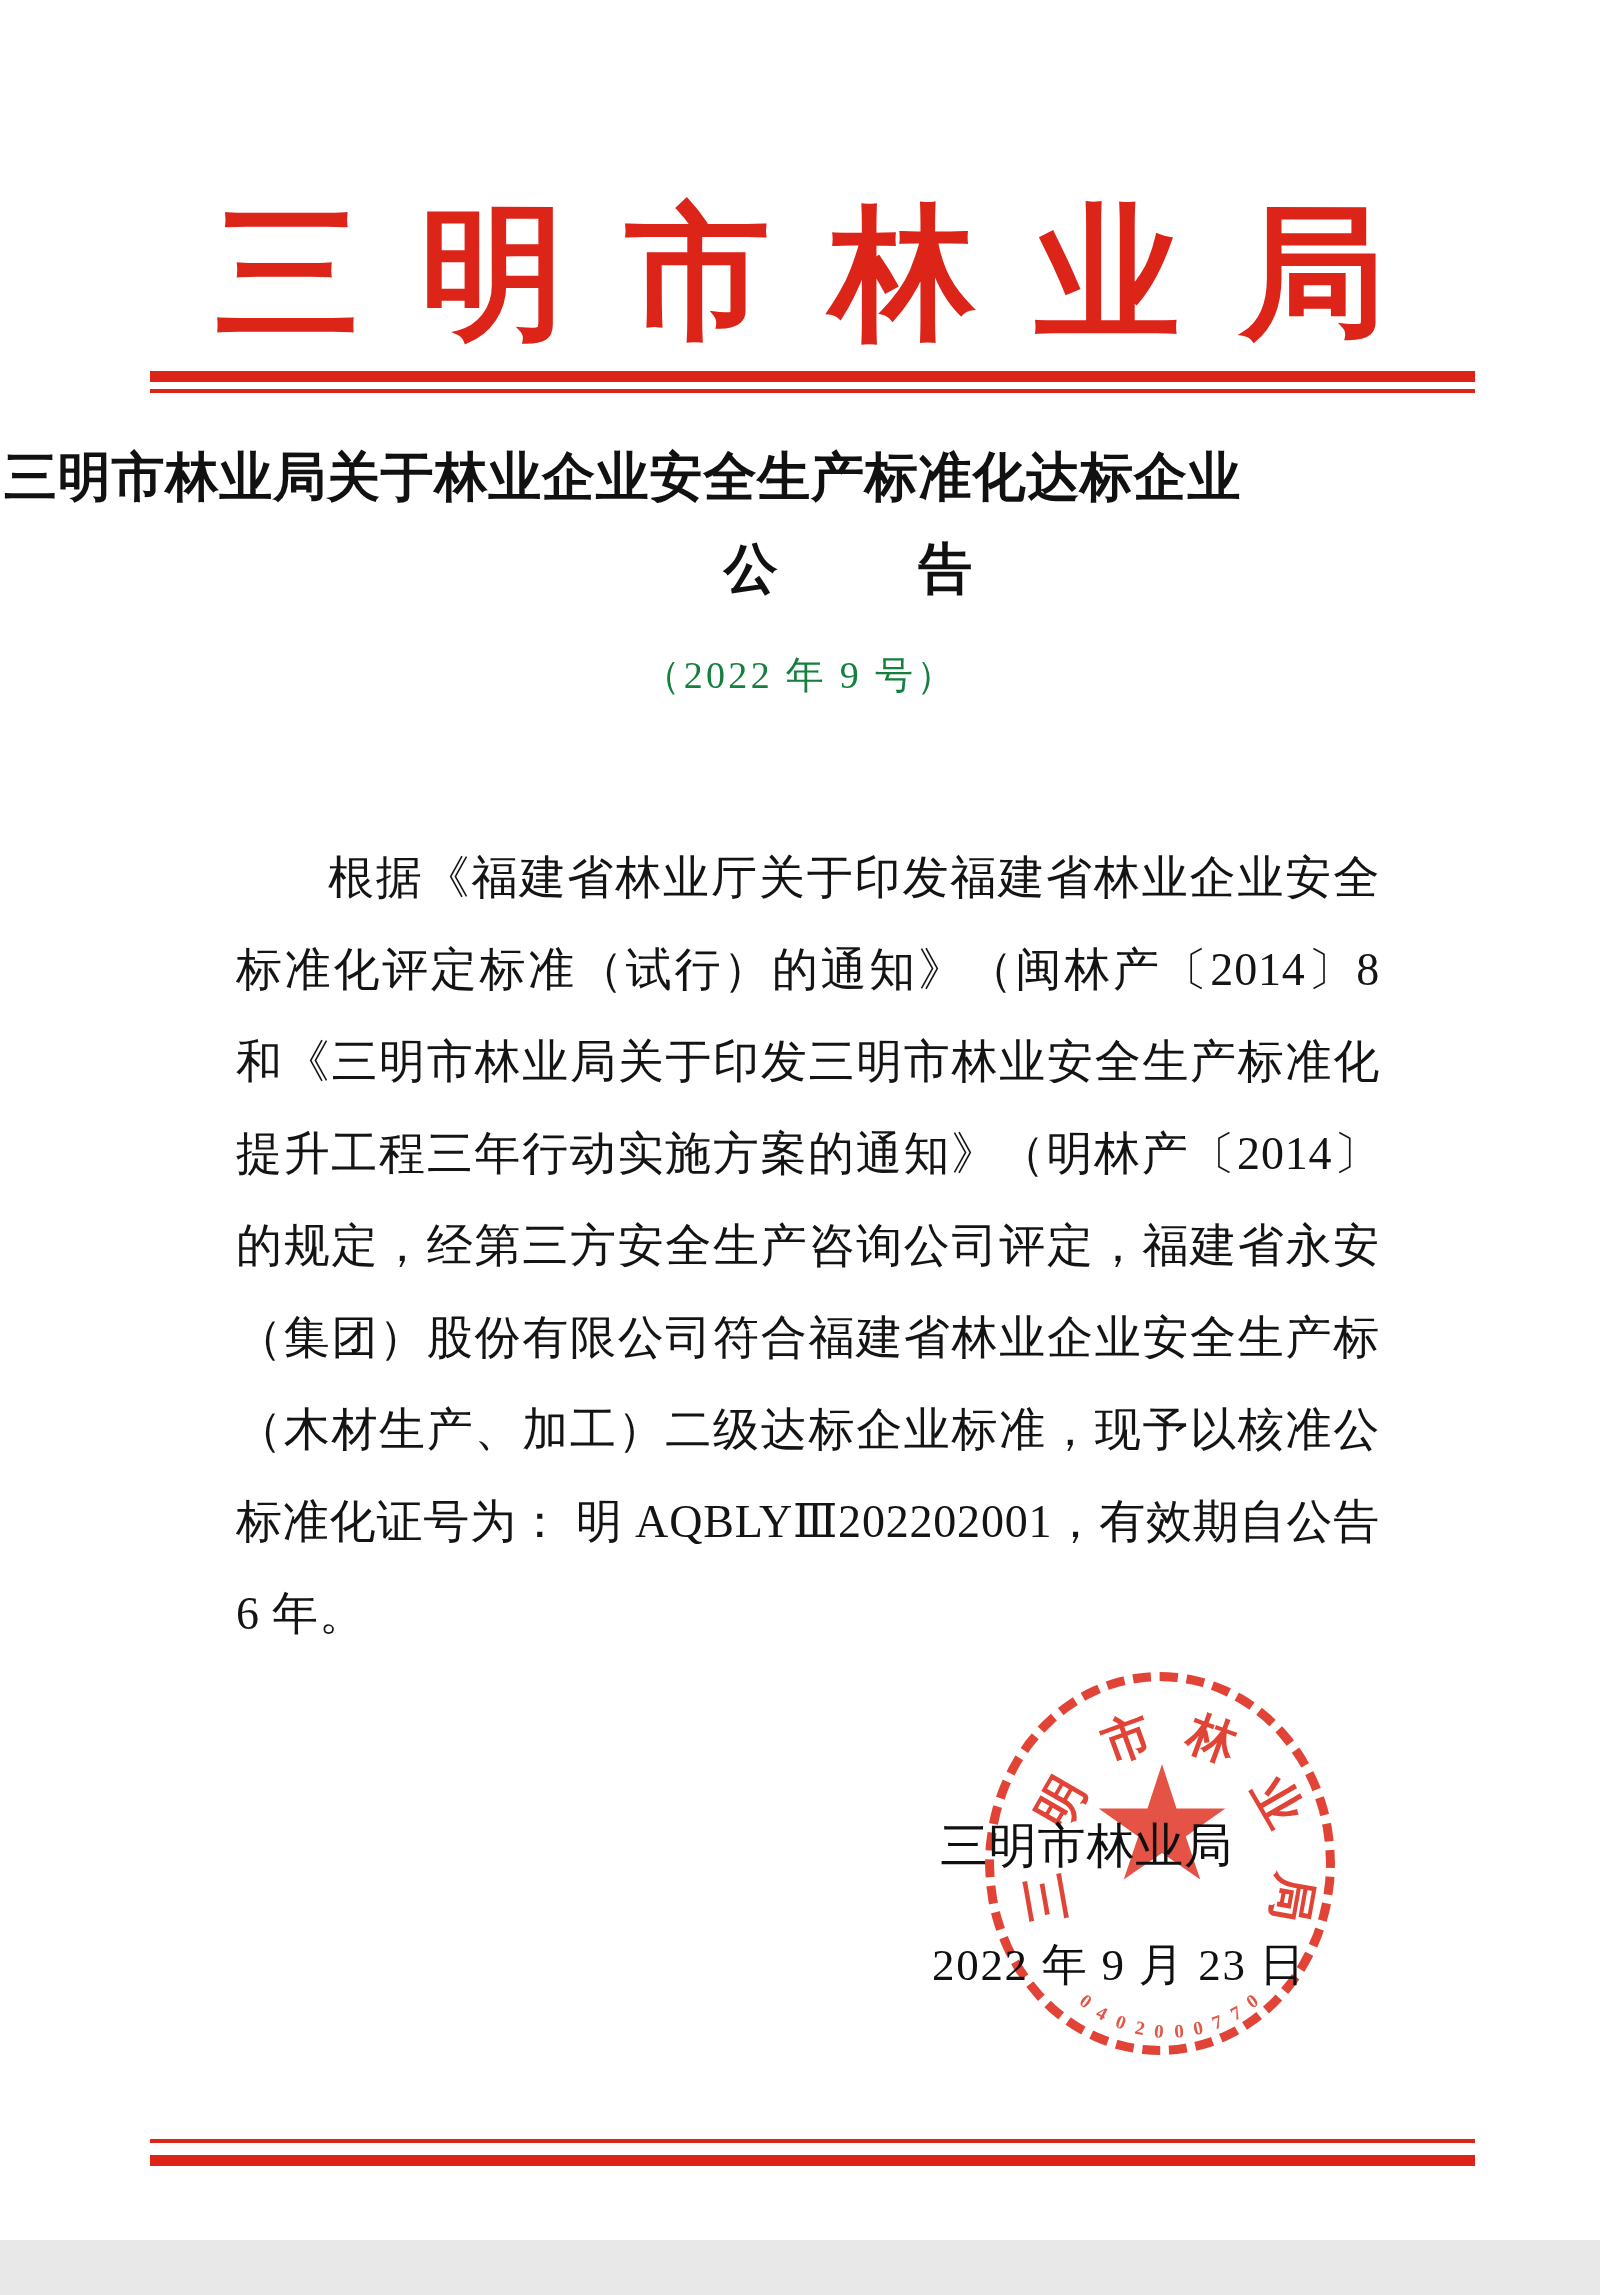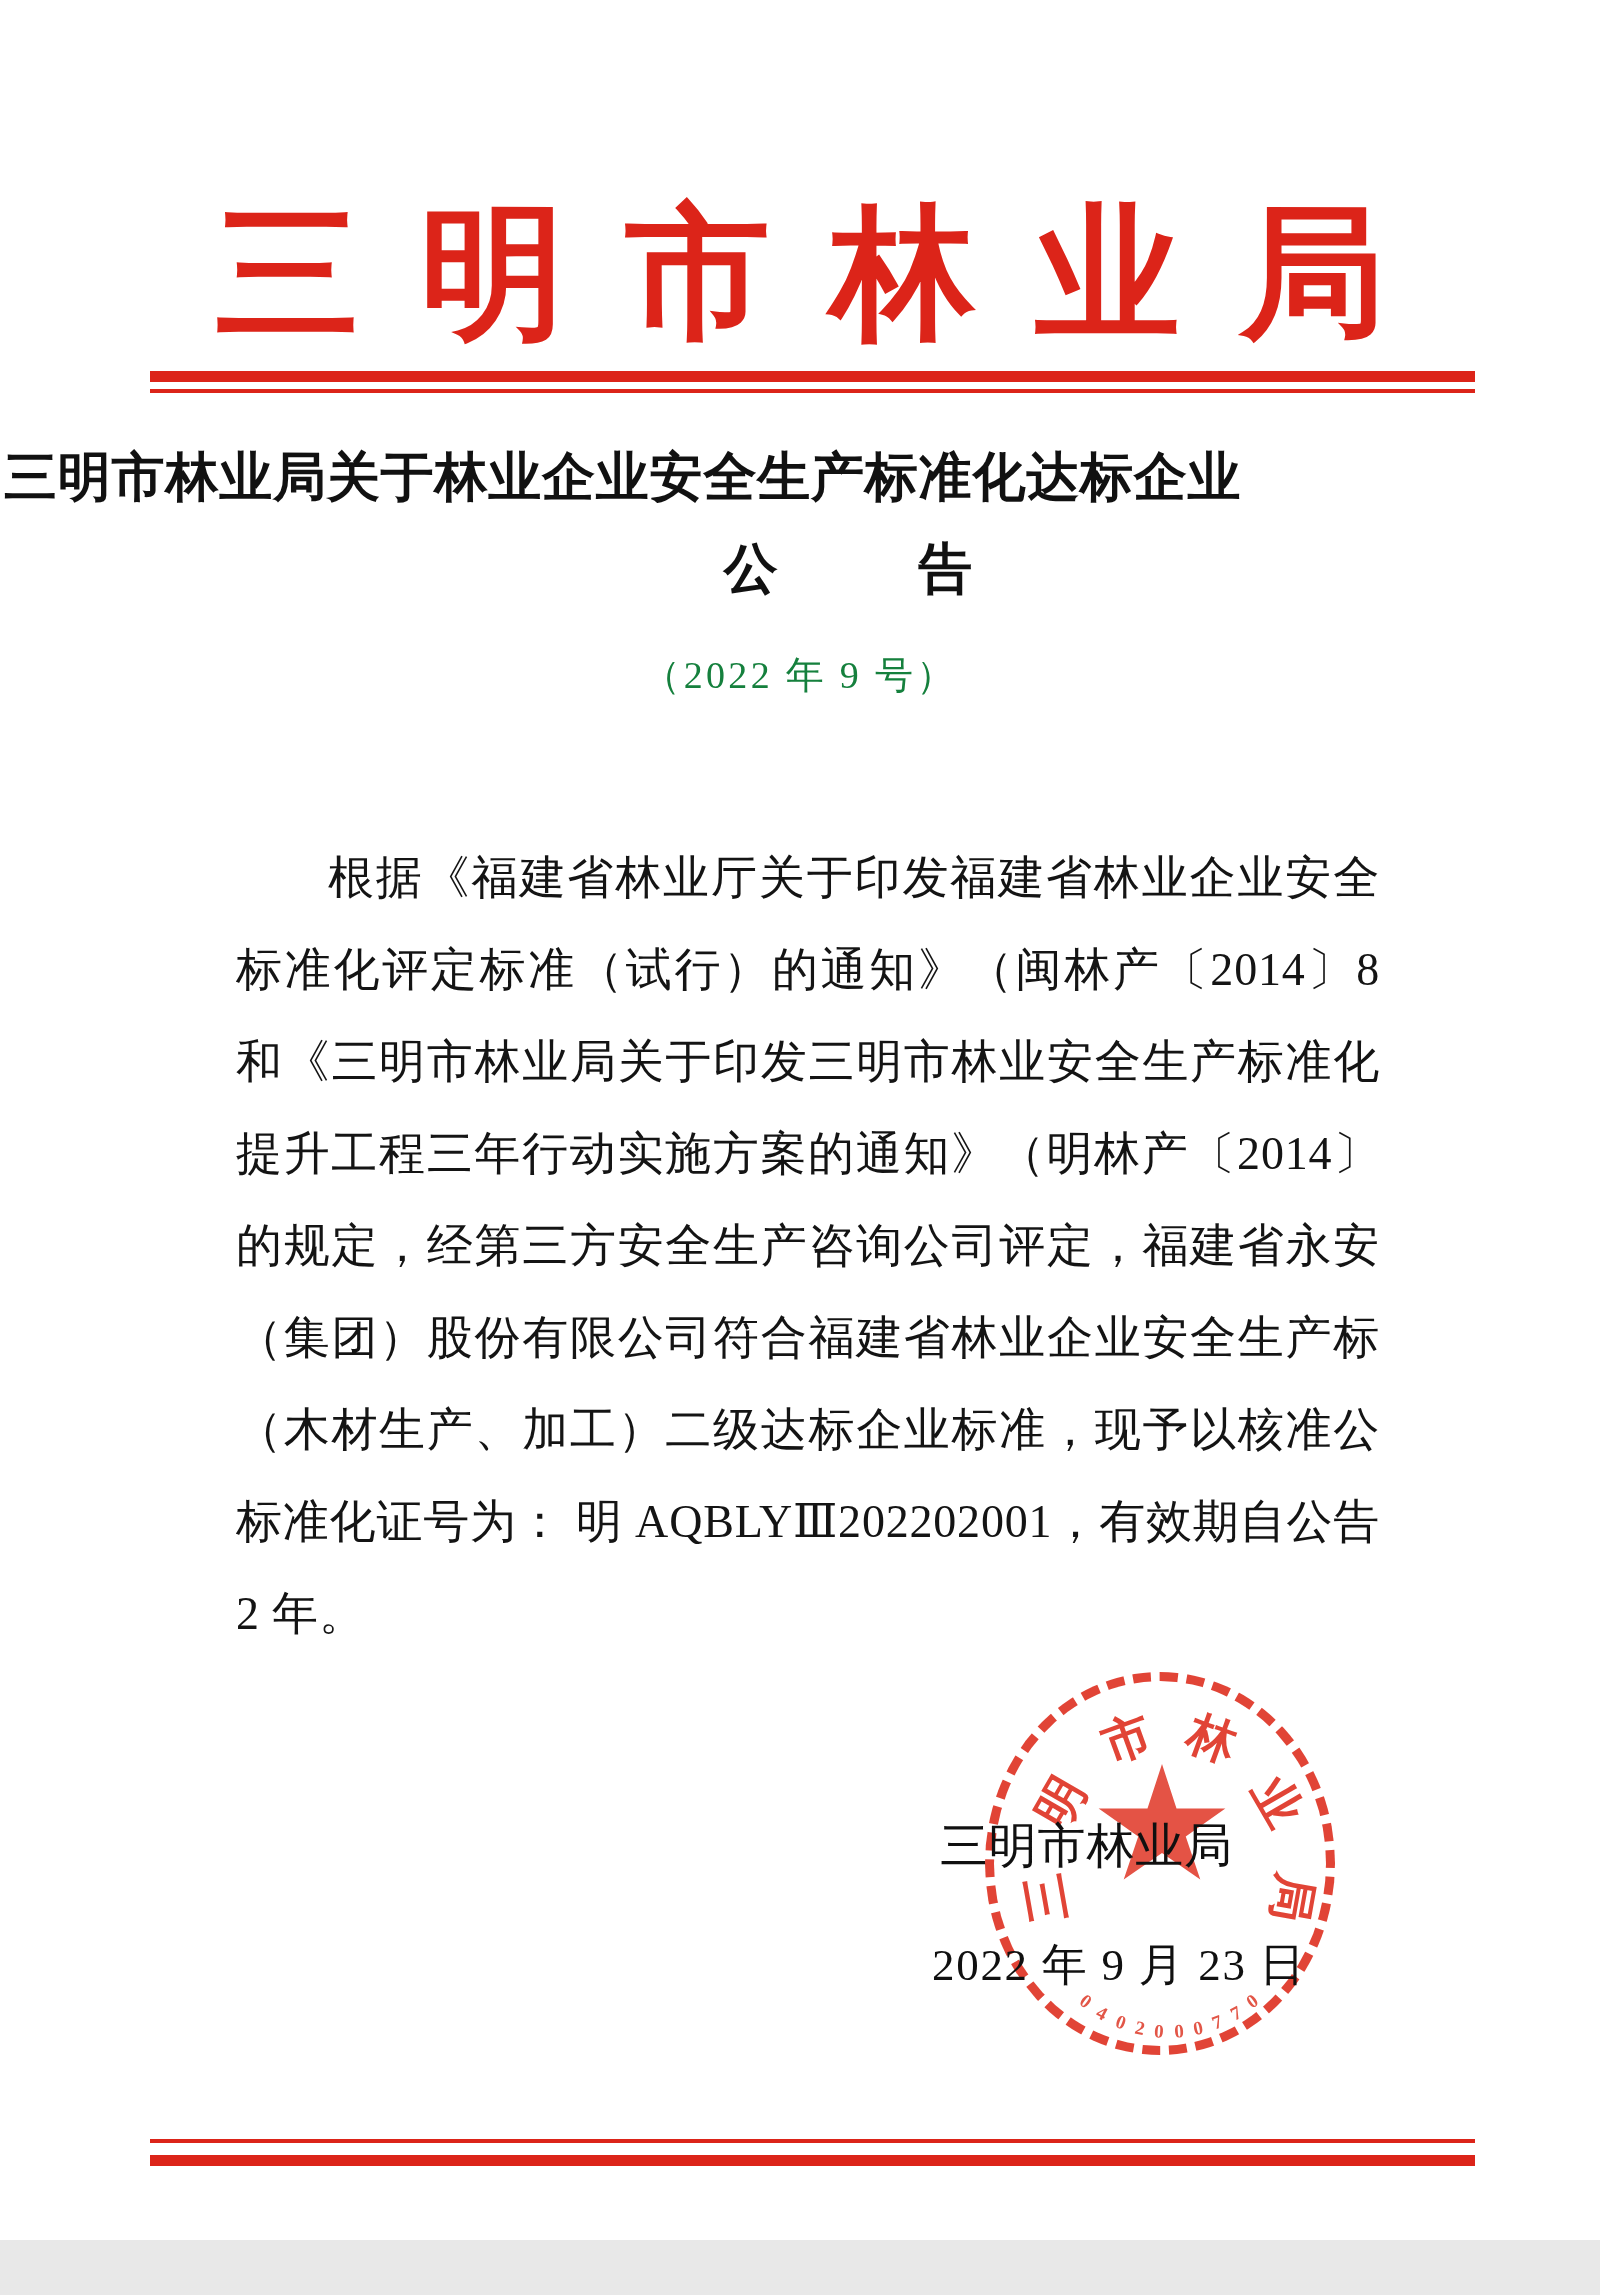--- a/index.html
+++ b/index.html
@@ -105,21 +105,21 @@
 
   <div class="body-block">
     <div class="body-line indent">根据《福建省林业厅关于印发福建省林业企业安全生产</div>
     <div class="body-line">标准化评定标准（试行）的通知》（闽林产〔2014〕8 号）</div>
     <div class="body-line">和《三明市林业局关于印发三明市林业安全生产标准化建设</div>
     <div class="body-line">提升工程三年行动实施方案的通知》（明林产〔2014〕13 号）</div>
     <div class="body-line">的规定，经第三方安全生产咨询公司评定，福建省永安林业</div>
     <div class="body-line">（集团）股份有限公司符合福建省林业企业安全生产标准化</div>
     <div class="body-line short">（木材生产、加工）二级达标企业标准，现予以核准公告。</div>
     <div class="body-line">标准化证号为： 明 AQBLYⅢ202202001，有效期自公告之日起</div>
-    <div class="body-line short">2 年。</div>
+    <div class="body-line short">6 年。</div>
   </div>
 
   <div class="seal">
     <div class="seal-star"></div>
     <span class="seal-char" style="left:52px;top:217px;--r:-100deg">三</span>
     <span class="seal-char" style="left:67px;top:121px;--r:-60deg">明</span>
     <span class="seal-char" style="left:133px;top:58px;--r:-20deg">市</span>
     <span class="seal-char" style="left:218px;top:58px;--r:20deg">林</span>
     <span class="seal-char" style="left:283px;top:121px;--r:60deg">业</span>
     <span class="seal-char" style="left:298px;top:217px;--r:100deg">局</span>

